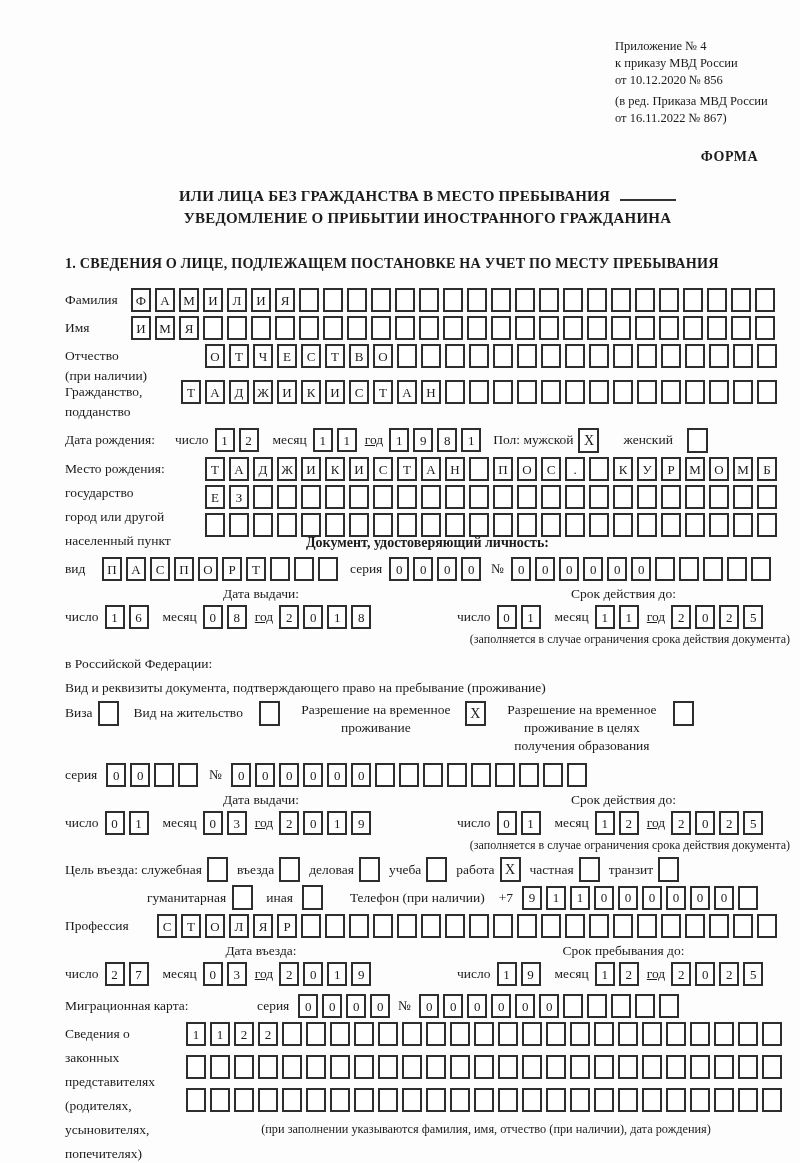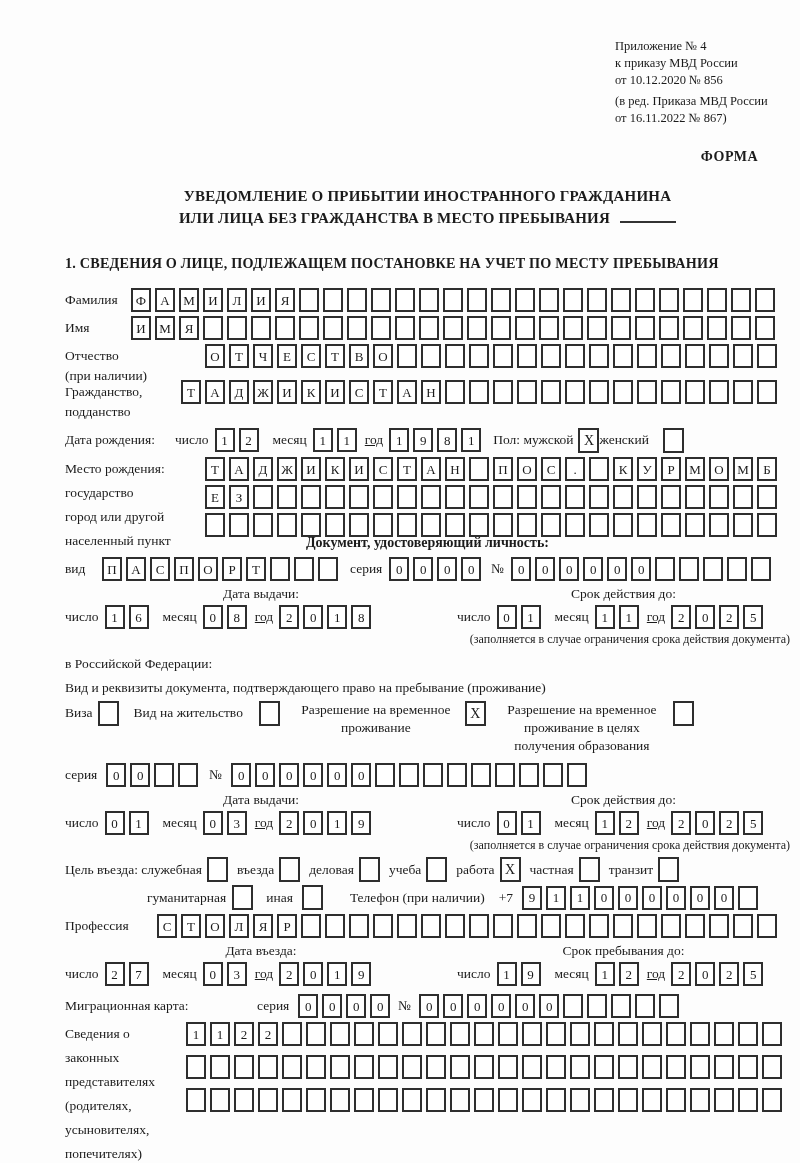--- a/index.html
+++ b/index.html
@@ -85,22 +85,22 @@
     <div>к приказу МВД России</div>
     <div>от 10.12.2020 № 856</div>
     <div class="gap"></div>
     <div>(в ред. Приказа МВД России</div>
     <div>от 16.11.2022 № 867)</div>
   </div>
 
   <div class="forma">ФОРМА</div>
 
   <div class="title">
+    <div><span>ИЛИ ЛИЦА БЕЗ ГРАЖДАНСТВА В МЕСТО ПРЕБЫВАНИЯ</span><span class="blank"></span></div>
     <div>УВЕДОМЛЕНИЕ О ПРИБЫТИИ ИНОСТРАННОГО ГРАЖДАНИНА</div>
-    <div><span>ИЛИ ЛИЦА БЕЗ ГРАЖДАНСТВА В МЕСТО ПРЕБЫВАНИЯ</span><span class="blank"></span></div>
   </div>
 
   <div class="sec-heading">1. СВЕДЕНИЯ О ЛИЦЕ, ПОДЛЕЖАЩЕМ ПОСТАНОВКЕ НА УЧЕТ ПО МЕСТУ ПРЕБЫВАНИЯ</div>
 
   <div class="row mt16">
     <span class="lbl w-sur">Фамилия</span>
     <span class="cellrow">
         <span class="cell">Ф</span>
         <span class="cell">А</span>
         <span class="cell">М</span>
@@ -245,21 +245,21 @@
       </span>
     <span class="dl mlB">год</span>
     <span class="cellrow">
         <span class="cell">1</span>
         <span class="cell">9</span>
         <span class="cell">8</span>
         <span class="cell">1</span>
       </span>
     <span class="inline-lbl" style="margin-left:8px;"><span>Пол:</span>&nbsp;<span>мужской</span></span>
     <span class="cb" style="margin-left:5px;">X</span>
-    <span class="inline-lbl" style="margin-left:0;">женский</span>
+    <span class="inline-lbl" style="margin-left:24px;">женский</span>
     <span class="cb" style="margin-left:14px;"></span>
   </div>
 
   <div class="row mt4">
     <span class="lblcol w-place">
       <span>Место рождения:</span>
       <span>государство</span>
       <span>город или другой</span>
       <span>населенный пункт</span>
     </span>
@@ -755,16 +755,17 @@
           <span class="cell"></span>
           <span class="cell"></span>
           <span class="cell"></span>
           <span class="cell"></span>
           <span class="cell"></span>
           <span class="cell"></span>
           <span class="cell"></span>
           <span class="cell"></span>
           <span class="cell"></span>
         </span>
+      <span class="rep-note" style="display:block;">(при заполнении указываются фамилия, имя, отчество (при наличии), дата рождения)</span>
     </span>
   </div>
 
 </div>
 
 </body></html>

